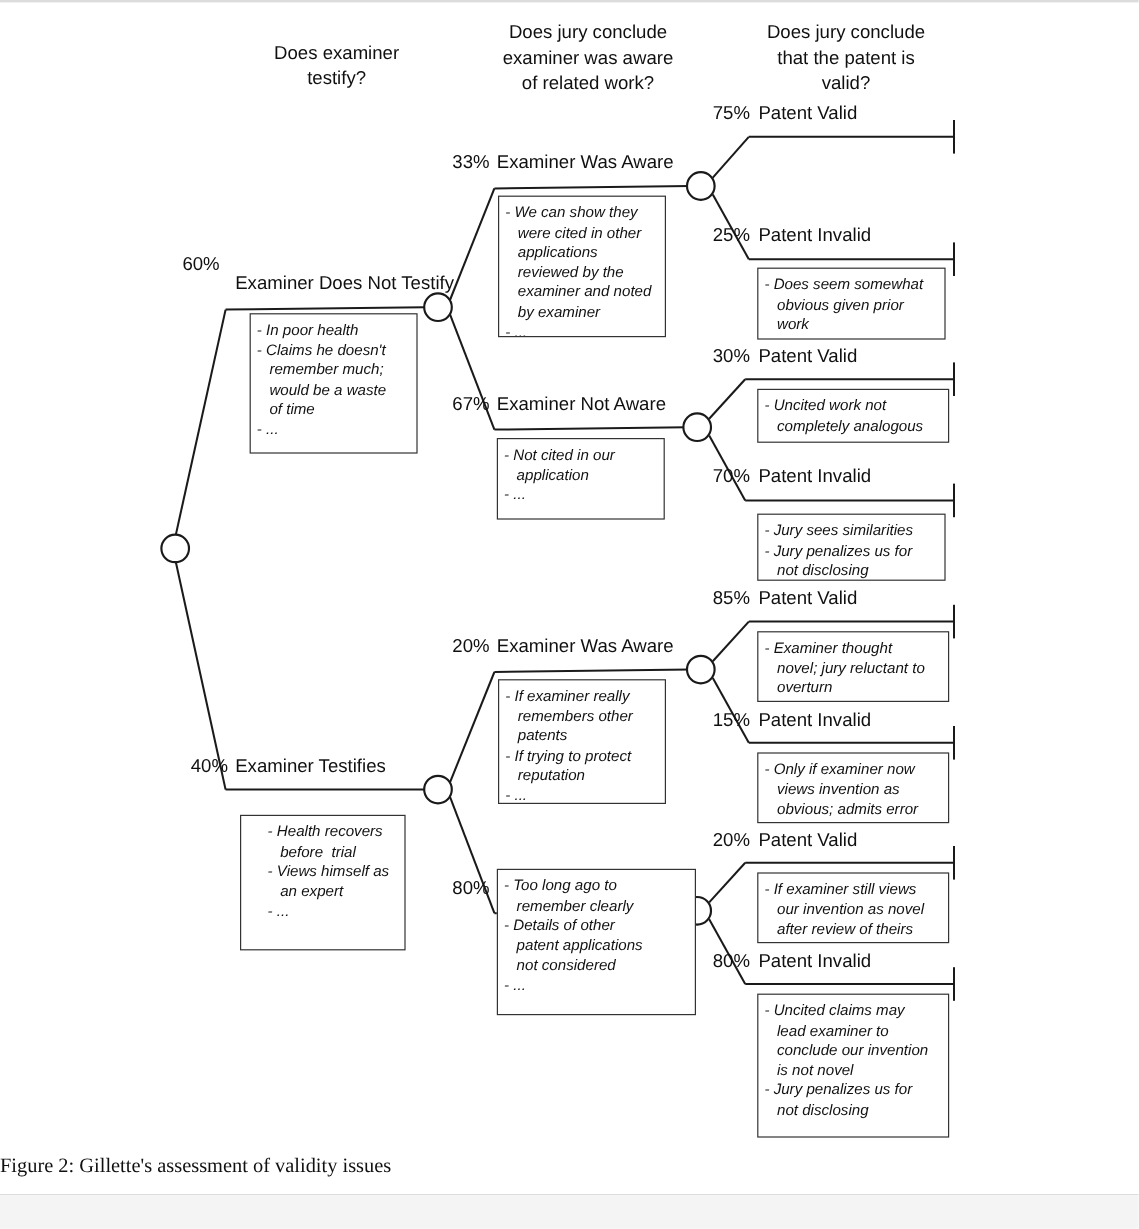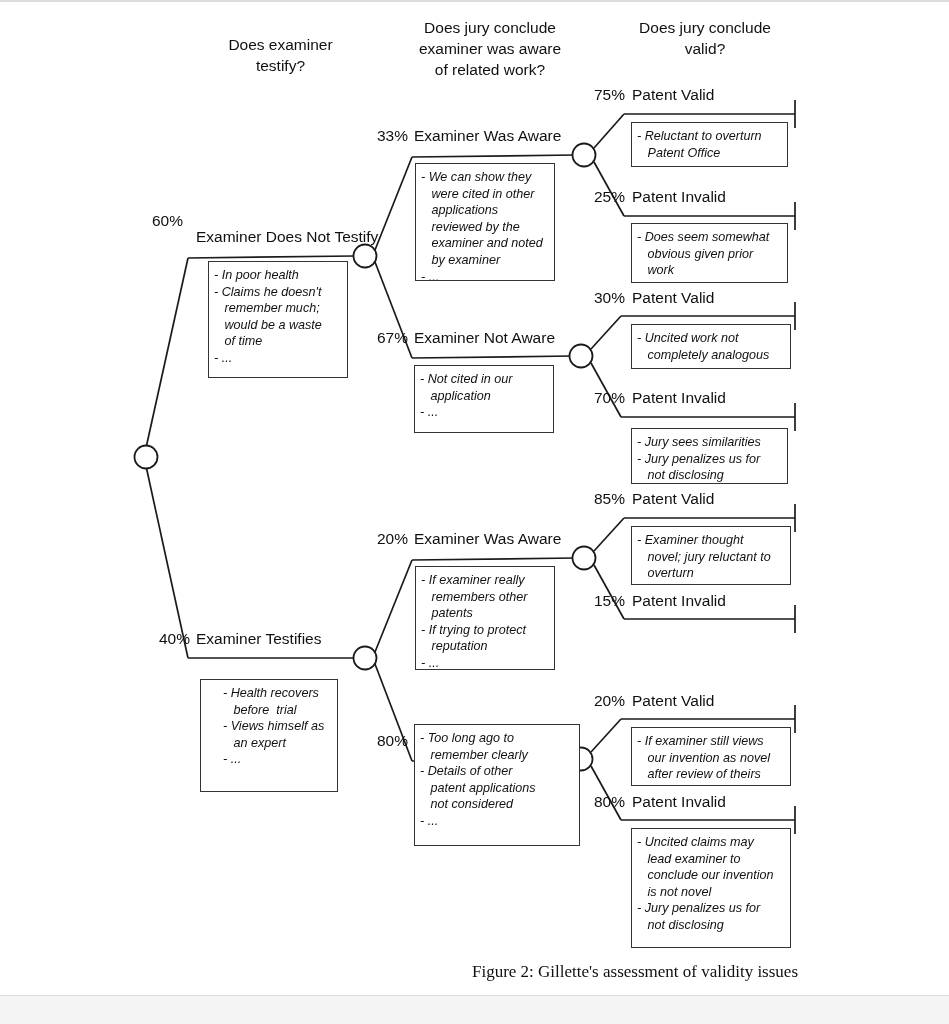--- a/index.html
+++ b/index.html
@@ -77,21 +77,21 @@
   .note .li {
     display: block;
     padding-left: 9px;
     text-indent: -9px;
     white-space: pre-wrap;
   }
   .caption {
     position: absolute;
     left: 0;
     width: 798px;
-    text-align: right;
+    text-align: left;
     font-family: "Liberation Serif", serif;
     font-size: 17px;
     color: #101010;
   }
 </style>
 </head>
 <body>
 
 <div id="page">
   <div id="paper"></div>
@@ -163,20 +163,21 @@
     <div>Does examiner</div>
     <div>testify?</div>
   </div>
   <div class="colhead" style="left:385px; top:18px; width:210px;">
     <div>Does jury conclude</div>
     <div>examiner was aware</div>
     <div>of related work?</div>
   </div>
   <div class="colhead" style="left:600px; top:18px; width:210px;">
     <div>Does jury conclude</div>
+    <div>that the patent is</div>
     <div>valid?</div>
   </div>
 
   <div class="pct" style="left:145px; top:212px; width:45px;text-align:center;">60%</div>
   <div class="lbl" style="left:196px; top:228px;">Examiner Does Not Testify</div>
 
   <div class="pct" style="left:145px; top:630px; width:45px;">40%</div>
   <div class="lbl" style="left:196px; top:630px;">Examiner Testifies</div>
 
   <div class="pct" style="left:363px; top:127px; width:45px;">33%</div>
@@ -259,24 +260,20 @@
 
   <div class="note" style="left:414px; top:724px; width:166px; height:122px;">
       <span class="li">- Too long ago to</span>
       <span class="li">   remember clearly</span>
       <span class="li">- Details of other</span>
       <span class="li">   patent applications</span>
       <span class="li">   not considered</span>
       <span class="li">- ...</span>
     </div>
 
-  <div class="note" style="left:631px; top:122px; width:157px; height:45px;">
-      <span class="li">- Reluctant to overturn</span>
-      <span class="li">   Patent Office</span>
-    </div>
 
   <div class="note" style="left:631px; top:223px; width:157px; height:60px;">
       <span class="li">- Does seem somewhat</span>
       <span class="li">   obvious given prior</span>
       <span class="li">   work</span>
     </div>
 
   <div class="note" style="left:631px; top:324px; width:160px; height:45px;">
       <span class="li">- Uncited work not</span>
       <span class="li">   completely analogous</span>
@@ -287,20 +284,25 @@
       <span class="li">- Jury penalizes us for</span>
       <span class="li">   not disclosing</span>
     </div>
 
   <div class="note" style="left:631px; top:526px; width:160px; height:59px;">
       <span class="li">- Examiner thought</span>
       <span class="li">   novel; jury reluctant to</span>
       <span class="li">   overturn</span>
     </div>
 
+  <div class="note" style="left:631px; top:627px; width:160px; height:59px;">
+      <span class="li">- Only if examiner now</span>
+      <span class="li">   views invention as</span>
+      <span class="li">   obvious; admits error</span>
+    </div>
 
   <div class="note" style="left:631px; top:727px; width:160px; height:59px;">
       <span class="li">- If examiner still views</span>
       <span class="li">   our invention as novel</span>
       <span class="li">   after review of theirs</span>
     </div>
 
   <div class="note" style="left:631px; top:828px; width:160px; height:120px;">
       <span class="li">- Uncited claims may</span>
       <span class="li">   lead examiner to</span>

